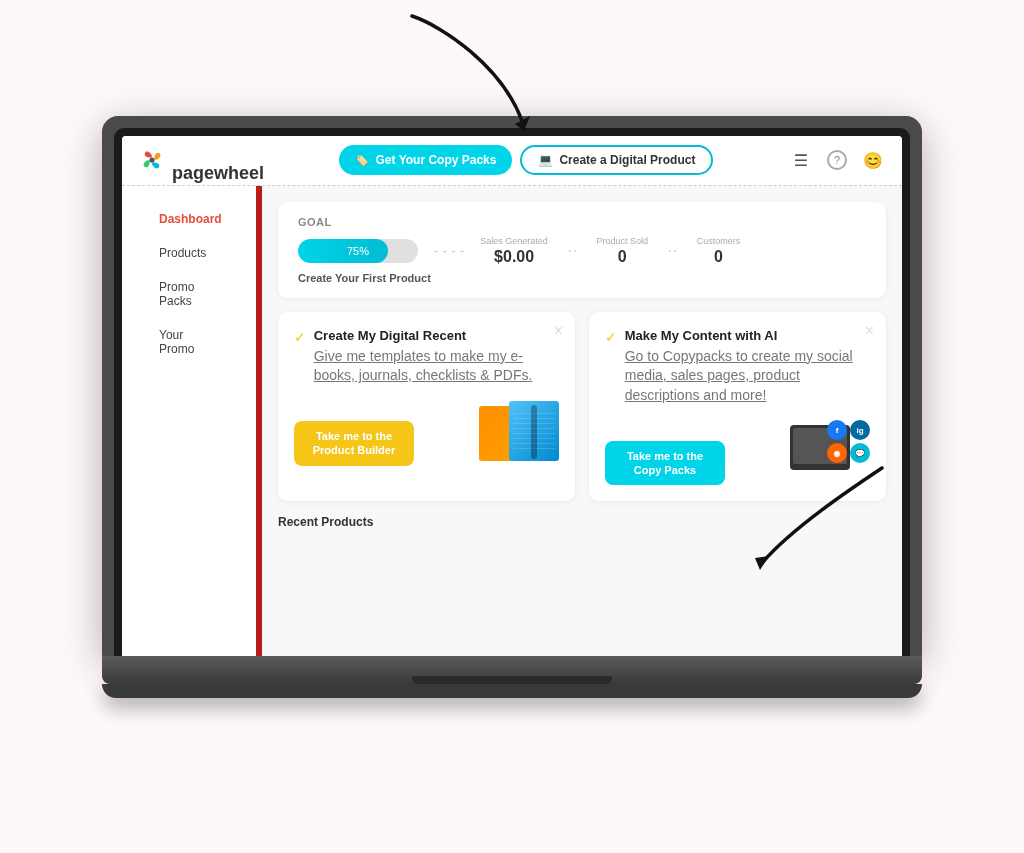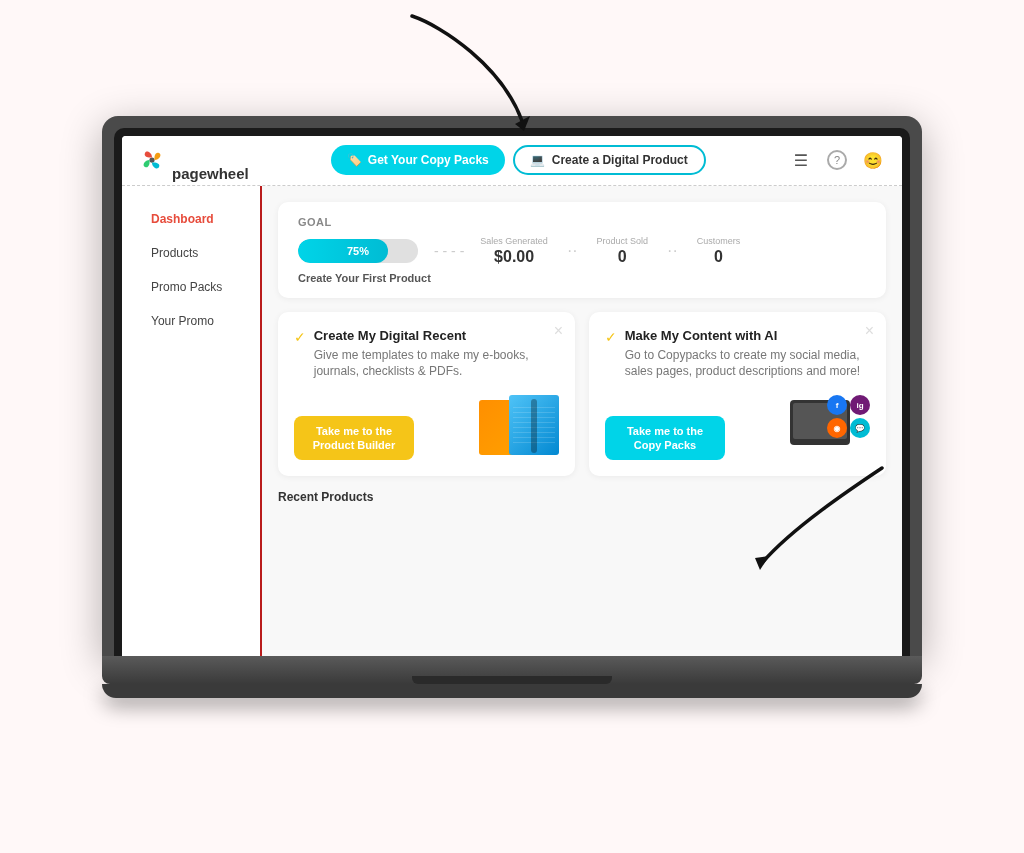--- a/index.html
+++ b/index.html
@@ -102,21 +102,21 @@
       display: flex;
       align-items: center;
       gap: 6px;
       flex: 0 0 auto;
     }
     .logo-icon {
       width: 28px;
       height: 28px;
     }
     .logo-text {
-      font-size: 15px;
+      font-size: 18px;
       font-weight: 700;
       color: #333;
       margin-top: 27px;
     }
 
     .header-center {
       display: flex;
       gap: 8px;
       flex: 1;
       justify-content: center;
@@ -169,22 +169,22 @@
     .main-body {
       display: flex;
       flex: 1;
       overflow: hidden;
     }
 
     
     .sidebar {
       width: 140px;
       background: #fff;
-      border-right: 2px solid #b91c1c;
-      padding: 16px 9px;
+      border-right: 6px solid #b91c1c;
+      padding: 16px 17px;
       flex: 0 0 140px;
     }
     .sidebar-item {
       padding: 10px 20px;
       font-size: 12px;
       color: #444;
       cursor: pointer;
       font-weight: 500;
     }
     .sidebar-item.active {
@@ -238,21 +238,21 @@
       background: linear-gradient(90deg, #00d4e8, #00bcd4);
       height: 100%;
       border-radius: 12px;
     }
     .goal-bar-text {
       position: absolute;
       top: 50%;
       left: 50%;
       transform: translate(-50%, -50%);
       font-size: 11px;
-      font-weight: 700;
+      font-weight: 400;
       color: #fff;
     }
     .goal-stats {
       display: flex;
       align-items: center;
       gap: 11px;
     }
     .stat-group {
       text-align: center;
     }
@@ -305,23 +305,24 @@
       font-size: 14px;
       margin-top: 1px;
     }
     .card-title {
       font-size: 13px;
       font-weight: 800;
       color: #222;
       margin-bottom: 4px;
     }
     .card-desc {
-      font-size: 12px;
+      font-size: 14px;
       color: #777;
       line-height: 1.4;
+      text-decoration: underline;
     }
     .card-close {
       position: absolute;
       top: 10px;
       right: 12px;
       font-size: 16px;
       color: #ddd;
       cursor: pointer;
     }
     .card-footer {
@@ -437,21 +438,21 @@
       height: 20px;
       border-radius: 50%;
       display: flex;
       align-items: center;
       justify-content: center;
       font-size: 8px;
       color: white;
       font-weight: 700;
     }
     .sd-blue { background: #1877f2; }
-    .sd-pink { background: #701a75; }
+    .sd-pink { background: #0369a1; }
     .sd-teal { background: #00bcd4; }
 
     
     .recent-label {
       font-size: 12px;
       font-weight: 700;
       color: #333;
     }
 
     

